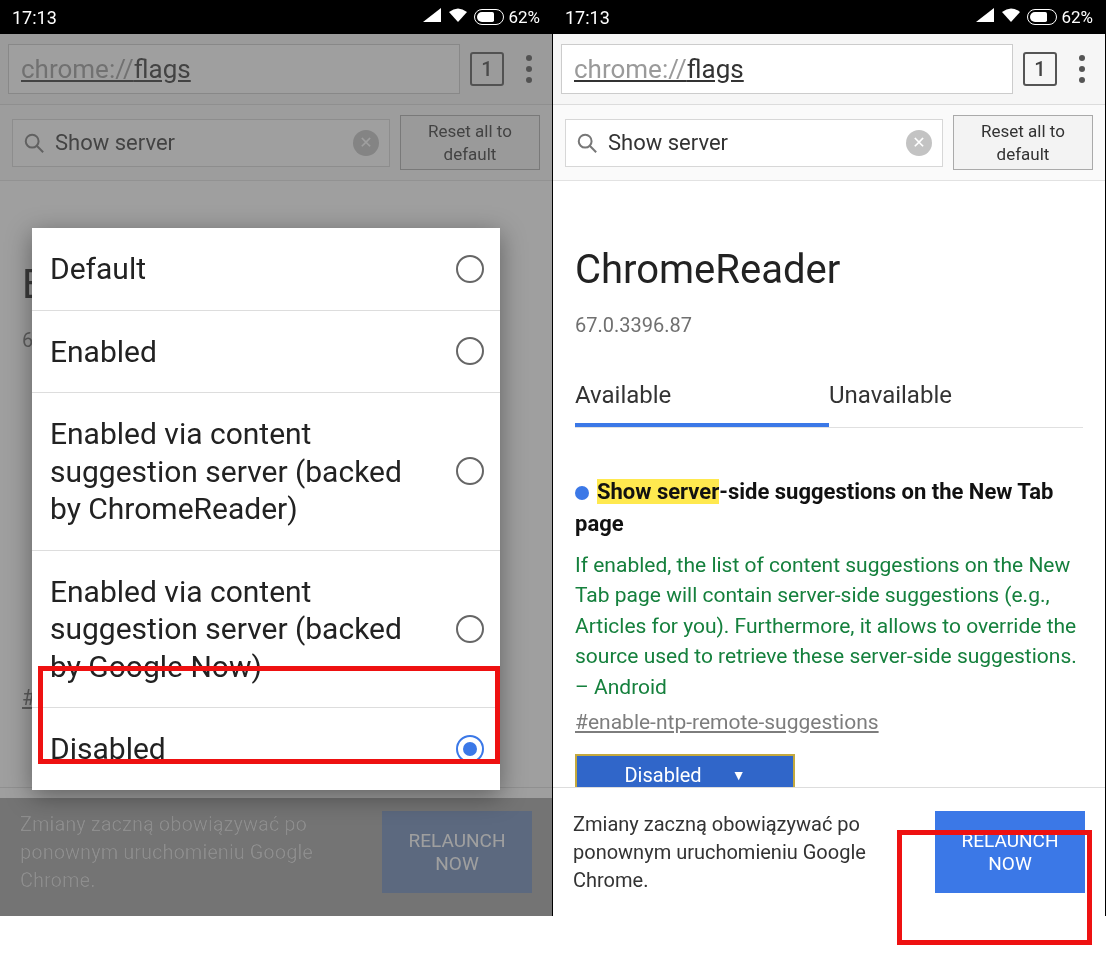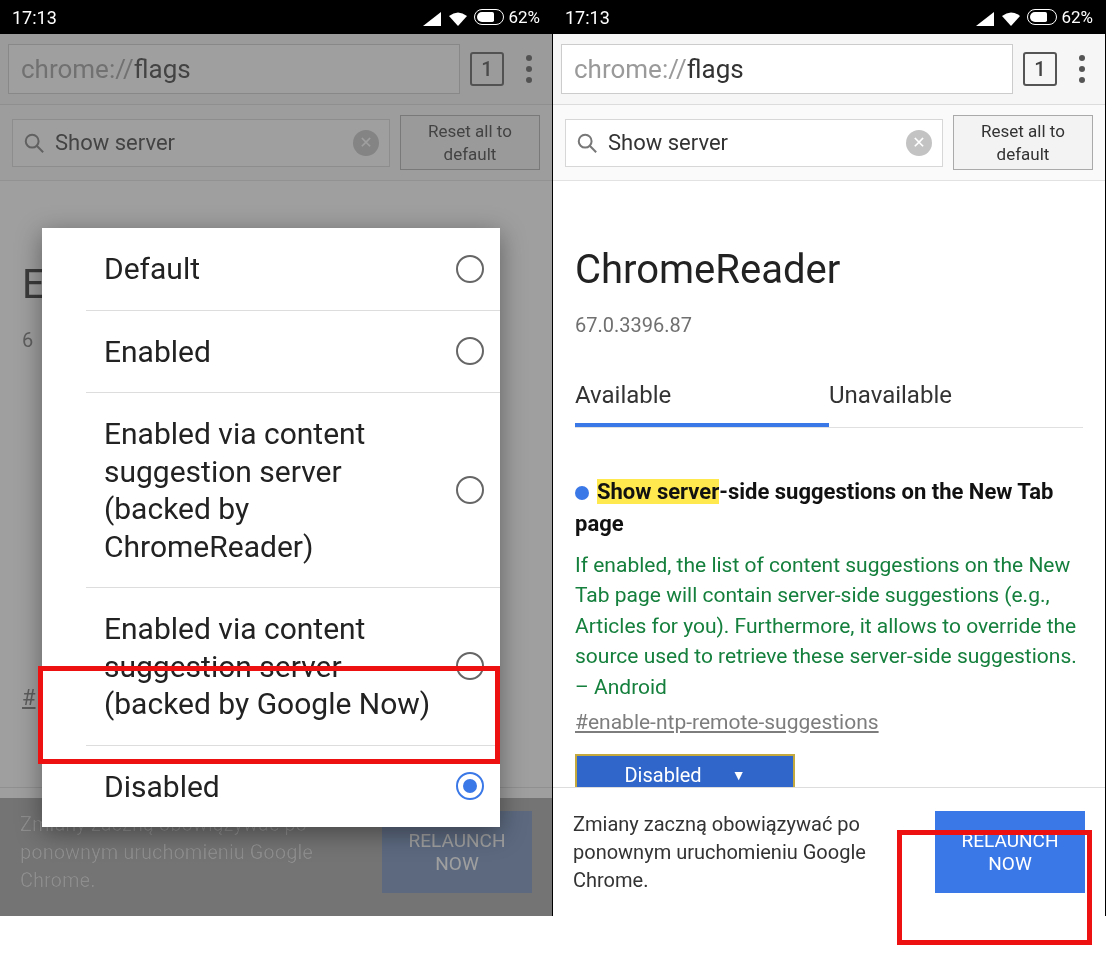--- a/index.html
+++ b/index.html
@@ -23,21 +23,21 @@
   .statusbar {
     height: 34px;
     background: #000;
     color: #fff;
     display: flex;
     align-items: center;
     padding: 0 12px;
     font-size: 18px;
   }
   .statusbar .spacer { flex: 1; }
-  .status-icons { display: flex; align-items: flex-end; gap: 5px; }
+  .status-icons { display: flex; align-items: flex-start; gap: 5px; }
   .battery-wrap { display: flex; align-items: center; gap: 4px; font-size: 17px;}
   .battery-shape {
     width: 30px; height: 16px; border: 1.6px solid #fff; border-radius: 9px;
     position: relative;
   }
   .battery-shape::after {
     content:''; position:absolute; left:2px; top:2px; height: calc(100% - 4px);
     width: 60%; background:#fff; border-radius: 6px 2px 2px 6px;
   }
 
@@ -52,20 +52,21 @@
   .urlbar {
     flex: 1;
     height: 50px;
     border: 1px solid #ccc;
     background: #fff;
     display: flex;
     align-items: center;
     padding: 0 12px;
     font-size: 26px;
     color: #333;
+    text-decoration: underline;
   }
   .urlbar .grey { color: #9a9a9a; }
   .tabcount {
     width: 34px; height: 34px; border: 2.5px solid #555;
     display:flex; align-items:center; justify-content:center;
     font-size: 20px; font-weight: 500; color:#444; border-radius:3px;
   }
   .more-icon { width: 30px; display:flex; flex-direction:column; align-items:center; gap:5px;}
   .more-icon span { width:6px; height:6px; background:#555; border-radius:50%;}
 
@@ -132,24 +133,23 @@
   }
 
   
   .dim-overlay {
     position:absolute; inset: 34px 0 0 0;
     background: rgba(80,80,80,0.55);
     z-index: 5;
   }
   .popup {
     position:absolute; z-index:10;
-    left: 42px; right: 52px; top: 228px;
+    left: 32px; right: 52px; top: 228px;
     background:#fff;
     box-shadow: 0 6px 24px rgba(0,0,0,.4);
-    padding-left: 44px;
   }
   .popup-item {
     padding: 22px 60px 22px 18px;
     border-bottom: 1px solid #ddd;
     font-size: 30px; color:#222;
     position: relative;
     line-height:1.25;
   }
   .popup-item:last-child { border-bottom: none; }
   .radio {

